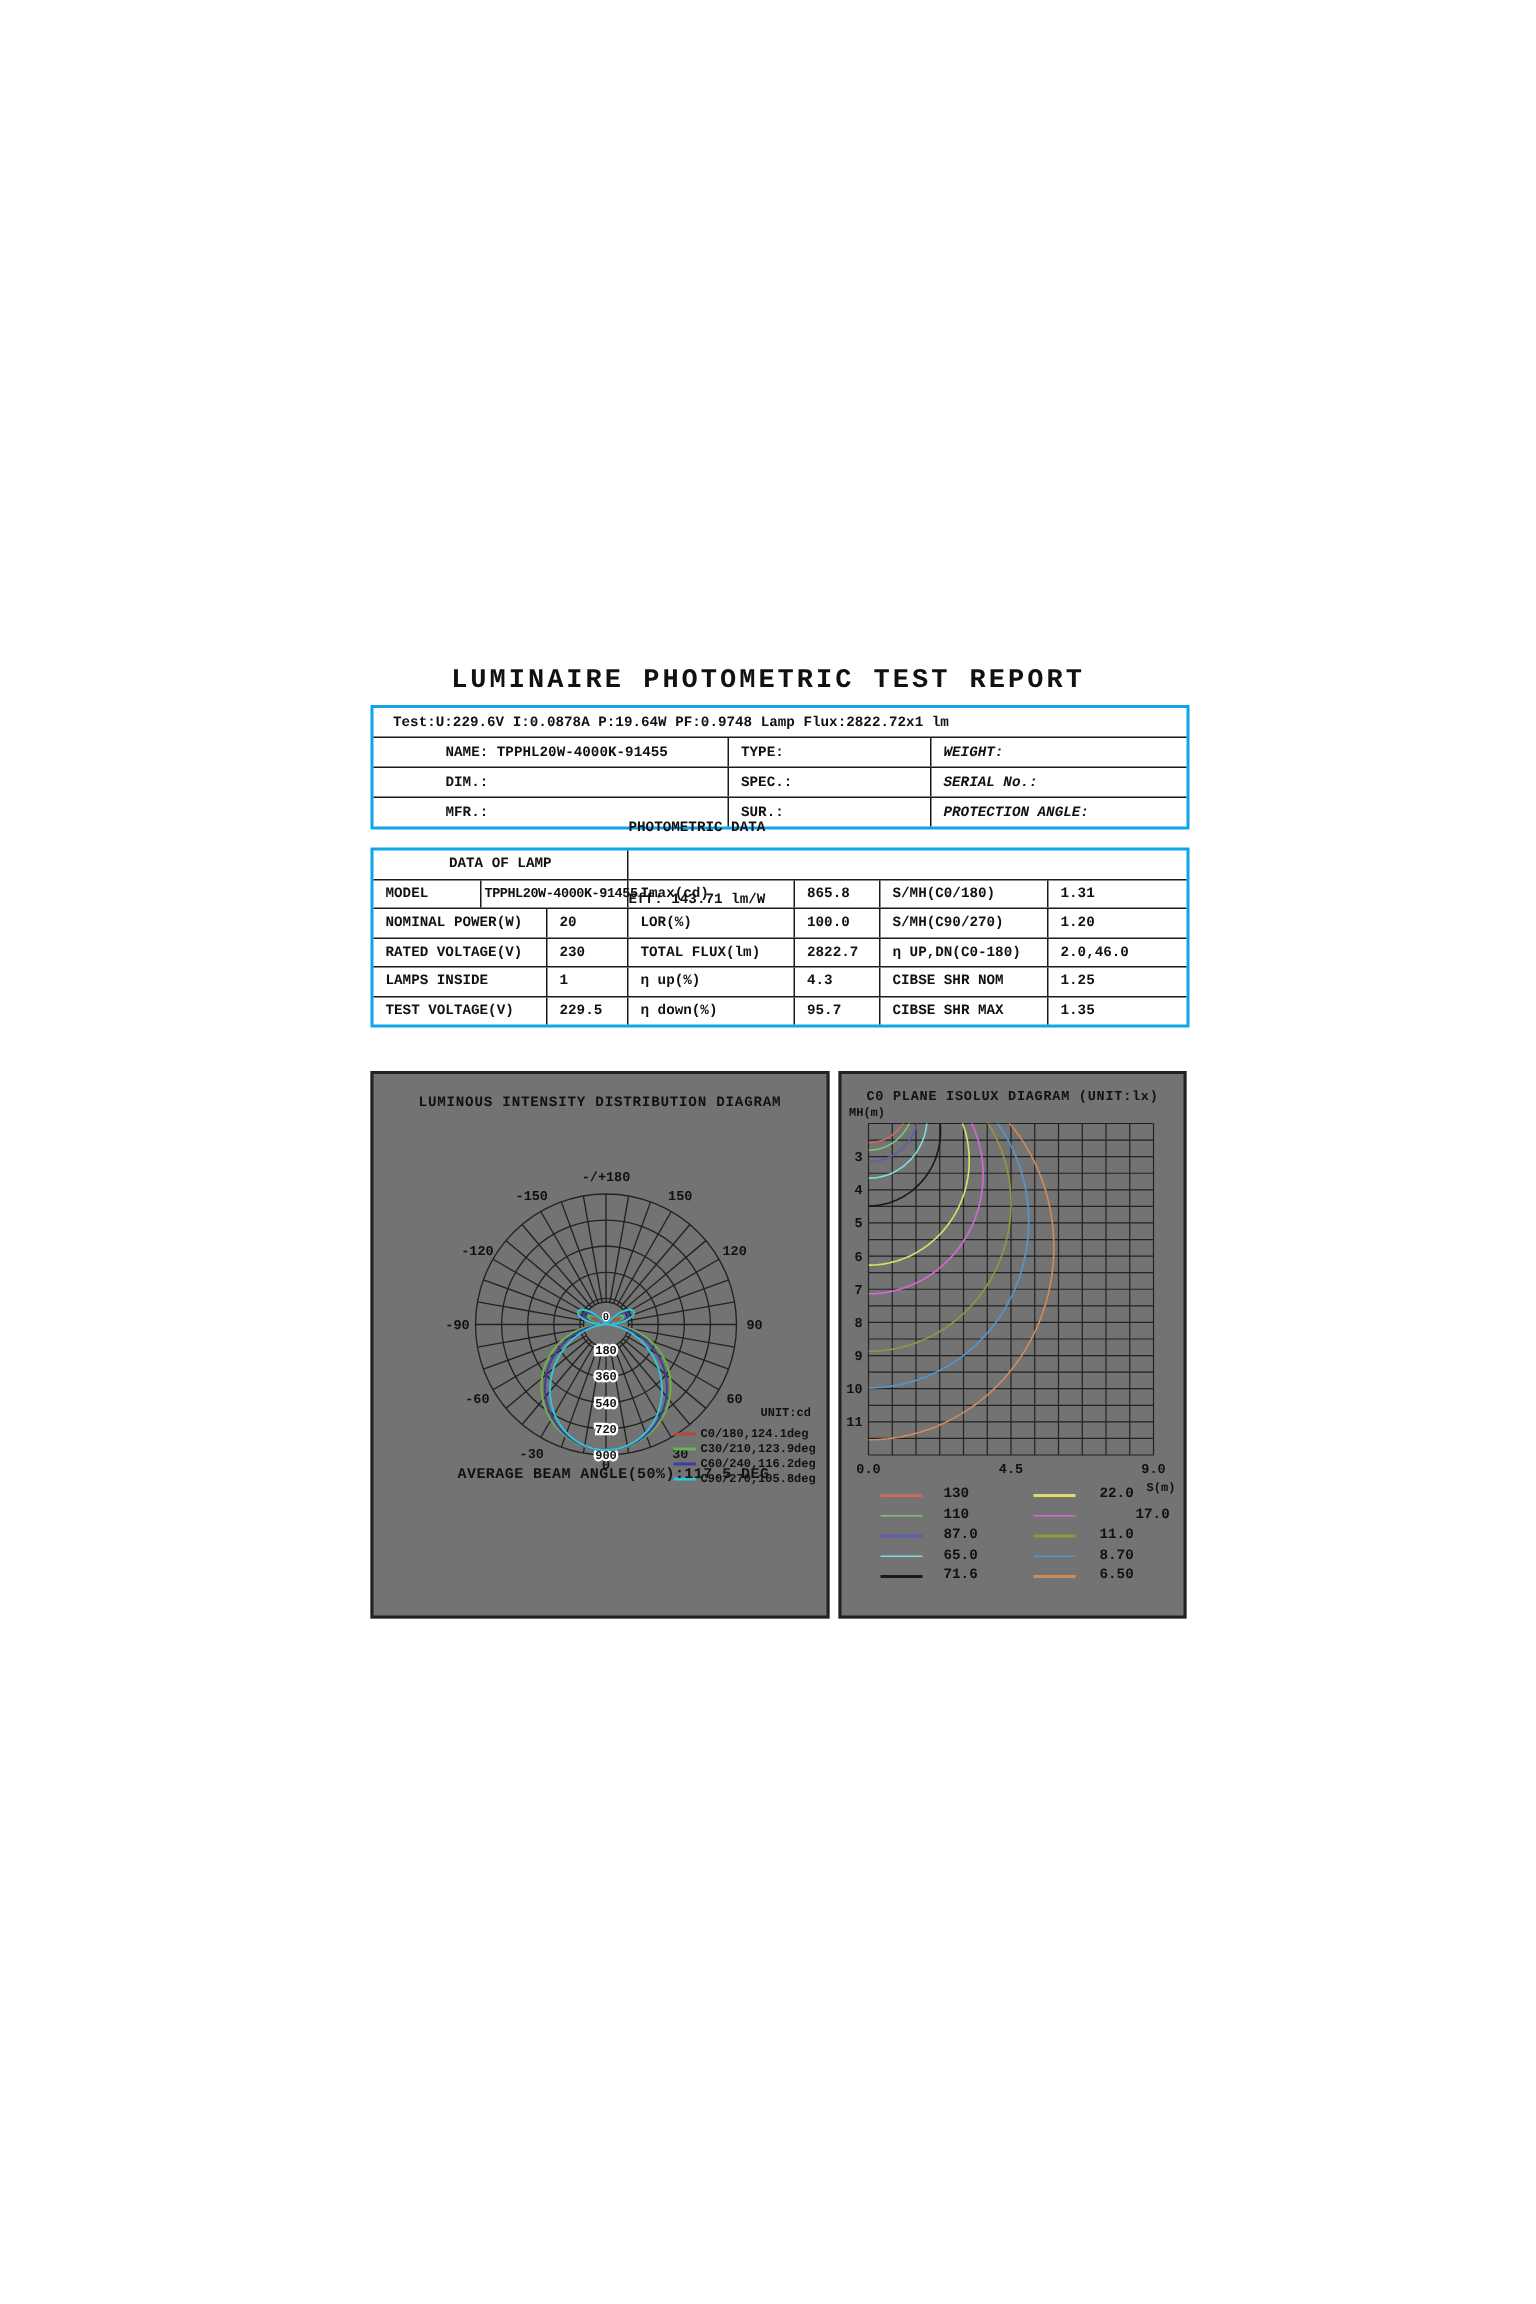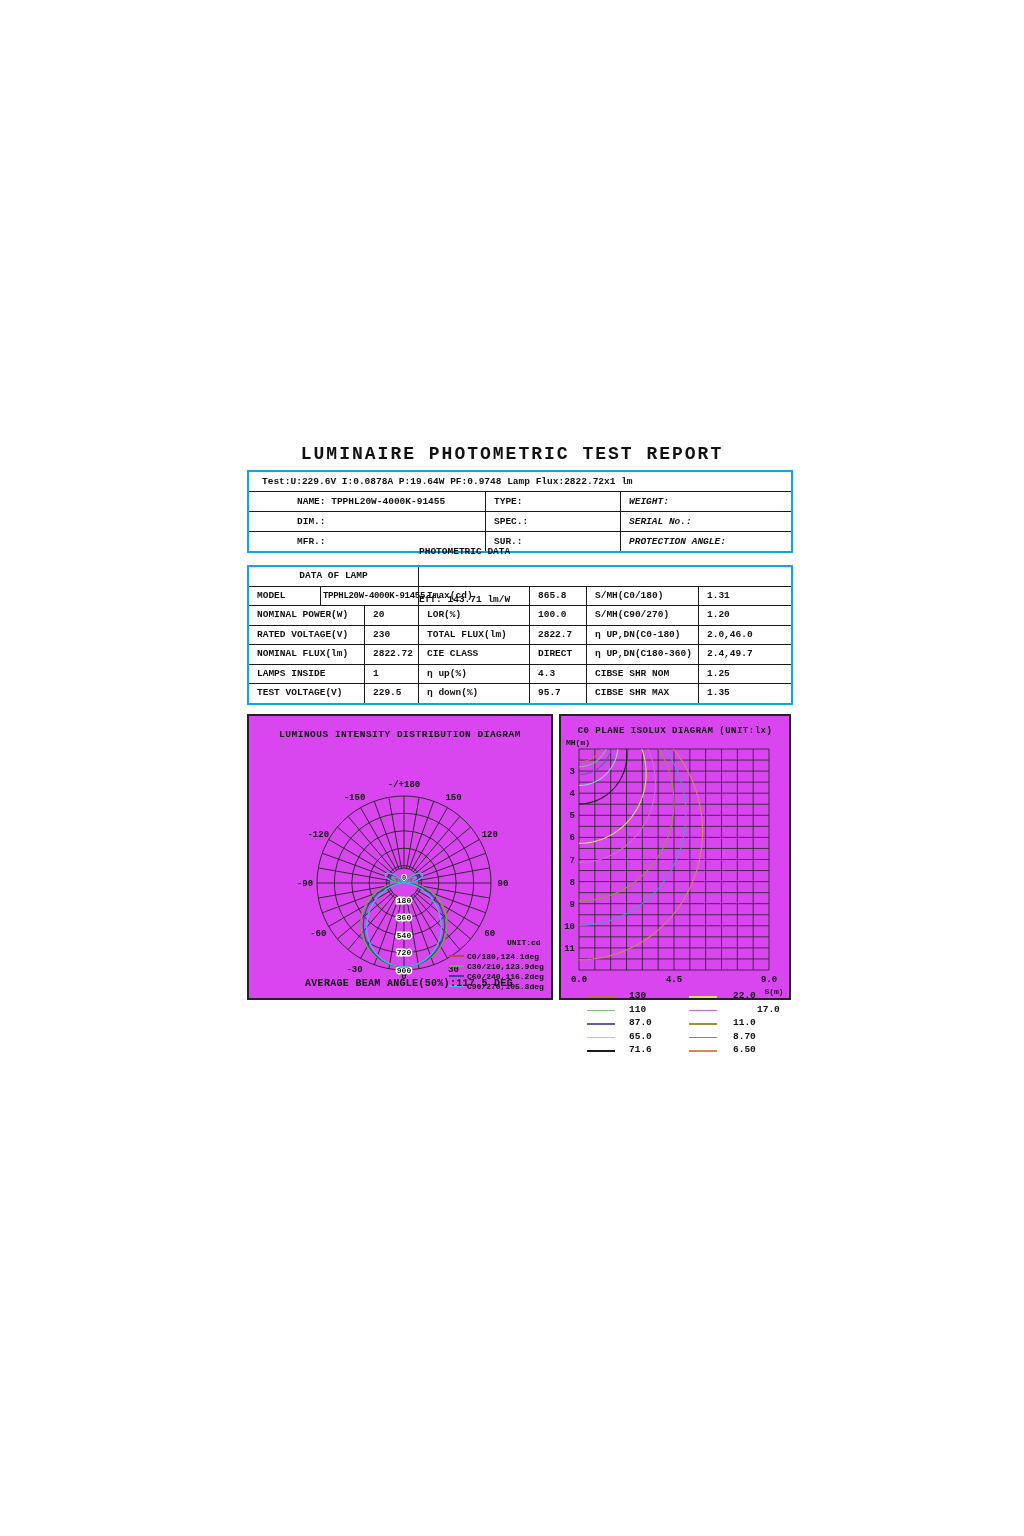--- a/index.html
+++ b/index.html
@@ -24,21 +24,21 @@
   .info-tbl{top:470px;}
   .info-tbl .tcell{height:19px;line-height:19px;}
   .data-tbl{top:565px;}
   .data-tbl .tcell{height:18.5px;line-height:18.5px;}
   .hdr-left{width:169px;text-align:center;padding-left:0;}
   .hdr-right{width:373px;display:flex;justify-content:center;gap:30px;padding-left:0;flex-direction:column;}
   .c1{width:115px;} .c2{width:54px;} .c3{width:111px;} .c4{width:57px;} .c5{width:112px;} .c6{width:93px;}
   .cm1{width:71px;} .cm2{width:98px;padding-left:2px;font-size:9px;letter-spacing:-0.3px;}
   .i1{width:236px;padding-left:48px;} .i2{width:135px;} .i3{width:171px;font-style:italic;}
   .ifull{width:542px;padding-left:13px;}
-  .panel{position:absolute;top:714px;height:286px;border:2px solid #222;box-sizing:border-box;background:#d946ef;}
+  .panel{position:absolute;top:714px;height:365px;border:2px solid #222;box-sizing:border-box;background:#737373;}
   .panel-left{left:247px;width:306px;}
   .panel-right{left:559px;width:232px;}
   .panel-title{position:absolute;top:13px;left:0;width:100%;text-align:center;font-size:9.5px;font-weight:bold;letter-spacing:0.5px;}
   .panel svg{position:absolute;left:0;top:0;}
   .mh-label{position:absolute;left:5px;top:22px;font-size:8px;font-weight:bold;}
   .polar-legend{position:absolute;left:200px;top:222px;}
   .polar-unit{position:absolute;left:58px;top:0;font-size:8px;font-weight:bold;}
   .pl-entry{position:absolute;left:0;display:flex;align-items:center;height:10px;}
   .pl-line{display:inline-block;width:15px;height:1.5px;margin-right:3px;flex:none;}
   .pl-text{font-size:8px;font-weight:bold;white-space:nowrap;}
@@ -101,28 +101,20 @@
       <div class="tcell c5">S/MH(C90/270)</div>
       <div class="tcell c6">1.20</div>
     </div>
     <div class="trow">
       <div class="tcell c1">RATED VOLTAGE(V)</div>
       <div class="tcell c2">230</div>
       <div class="tcell c3">TOTAL FLUX(lm)</div>
       <div class="tcell c4">2822.7</div>
       <div class="tcell c5">η UP,DN(C0-180)</div>
       <div class="tcell c6">2.0,46.0</div>
-    </div>
-    <div class="trow">
-      <div class="tcell c1">NOMINAL FLUX(lm)</div>
-      <div class="tcell c2">2822.72</div>
-      <div class="tcell c3">CIE CLASS</div>
-      <div class="tcell c4">DIRECT</div>
-      <div class="tcell c5">η UP,DN(C180-360)</div>
-      <div class="tcell c6">2.4,49.7</div>
     </div>
     <div class="trow">
       <div class="tcell c1">LAMPS INSIDE</div>
       <div class="tcell c2">1</div>
       <div class="tcell c3">η up(%)</div>
       <div class="tcell c4">4.3</div>
       <div class="tcell c5">CIBSE SHR NOM</div>
       <div class="tcell c6">1.25</div>
     </div>
     <div class="trow">

